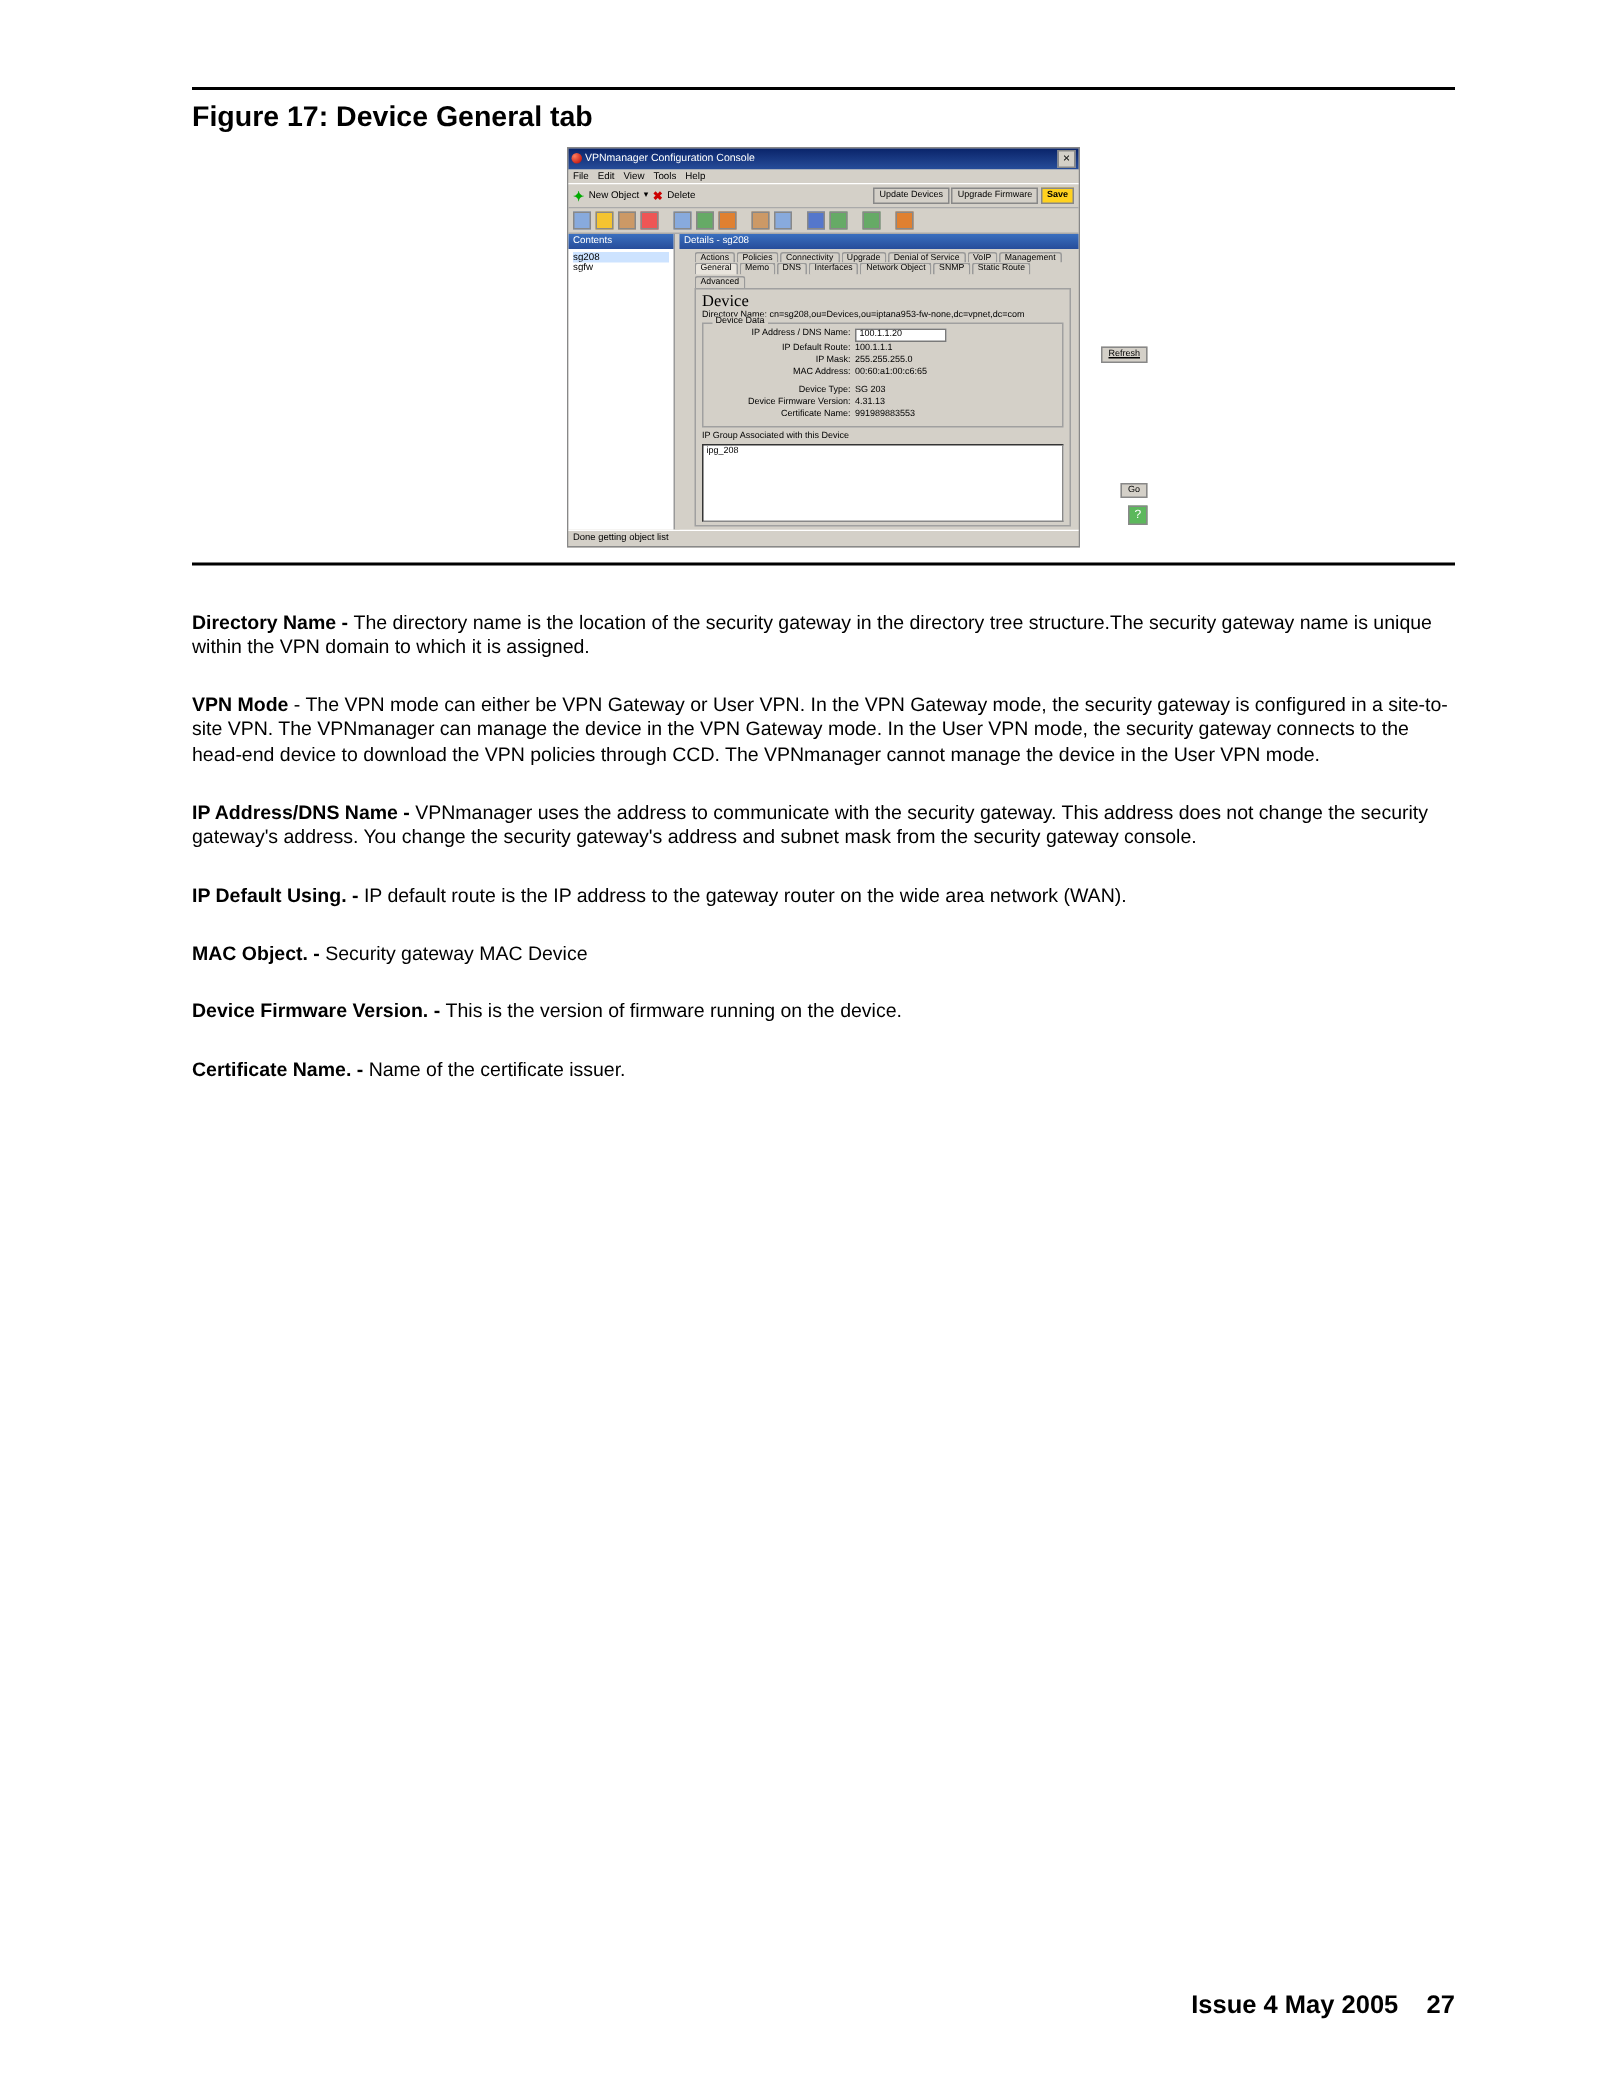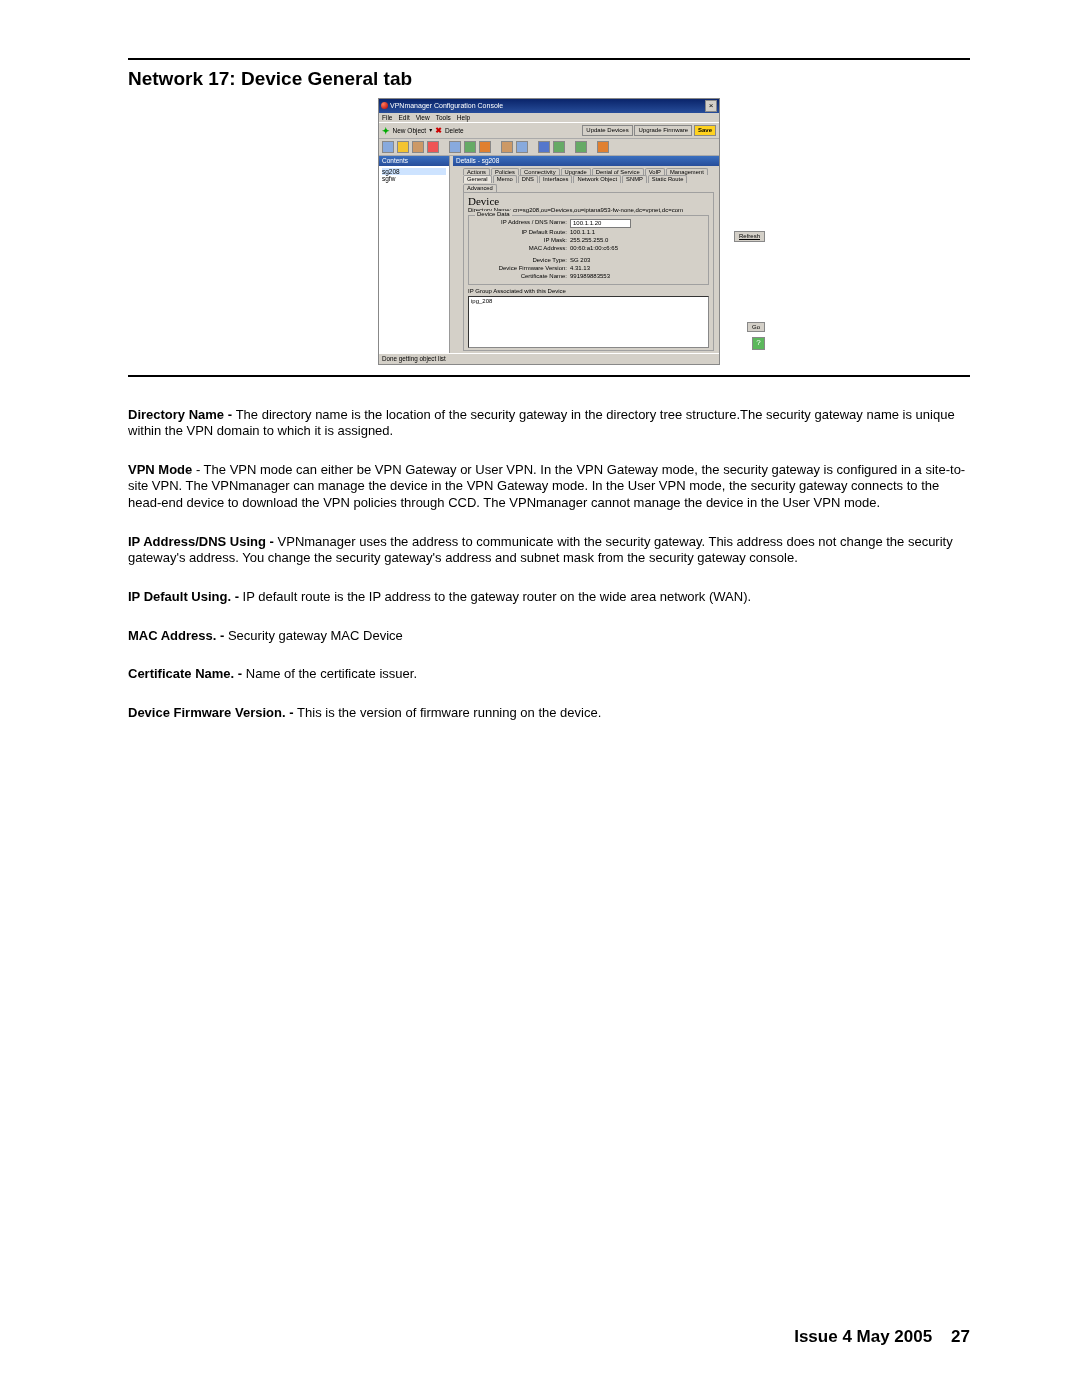--- a/index.html
+++ b/index.html
@@ -173,21 +173,21 @@
     font-weight:bold; font-size:17px;
   }
 </style>
 </head>
 <body>
 
 <div class="page">
 
 
   <hr class="thick">
-  <div class="fig-caption">Network 17: Device General tab</div>
+  <div class="fig-caption">Figure 17: Device General tab</div>
 
   <div class="screenshot">
     <div class="ss-titlebar">
       <span class="ss-title-left">
         <span class="ss-red-dot"></span>
         <span>VPNmanager Configuration Console</span>
       </span>
       <span class="ss-close">×</span>
     </div>
     <div class="ss-menubar">
@@ -320,33 +320,33 @@
   <hr class="below">
 
   <div class="bodytext">
     <p>
       <strong>Directory Name - </strong><span>The directory name is the location of the security gateway in the directory tree structure.The security gateway name is unique within the VPN domain to which it is assigned.</span>
     </p>
     <p>
       <strong>VPN Mode </strong><span> - The VPN mode can either be VPN Gateway or User VPN. In the VPN Gateway mode, the security gateway is configured in a site-to-site VPN. The VPNmanager can manage the device in the VPN Gateway mode. In the User VPN mode, the security gateway connects to the head-end device to download the VPN policies through CCD. The VPNmanager cannot manage the device in the User VPN mode.</span>
     </p>
     <p>
-      <strong>IP Address/DNS Using - </strong><span>VPNmanager uses the address to communicate with the security gateway. This address does not change the security gateway's address. You change the security gateway's address and subnet mask from the security gateway console.</span>
+      <strong>IP Address/DNS Name - </strong><span>VPNmanager uses the address to communicate with the security gateway. This address does not change the security gateway's address. You change the security gateway's address and subnet mask from the security gateway console.</span>
     </p>
     <p>
       <strong>IP Default Using. - </strong><span>IP default route is the IP address to the gateway router on the wide area network (WAN).</span>
     </p>
     <p>
-      <strong>MAC Address. - </strong><span>Security gateway MAC Device</span>
+      <strong>MAC Object. - </strong><span>Security gateway MAC Device</span>
+    </p>
+    <p>
+      <strong>Device Firmware Version. - </strong><span>This is the version of firmware running on the device.</span>
     </p>
     <p>
       <strong>Certificate Name. - </strong><span>Name of the certificate issuer.</span>
-    </p>
-    <p>
-      <strong>Device Firmware Version. - </strong><span>This is the version of firmware running on the device.</span>
     </p>
   </div>
 
   <div class="footer">
     <span>Issue 4   May 2005</span>&nbsp;&nbsp;&nbsp;
     <span>27</span>
   </div>
 </div>
 
 </body></html>

